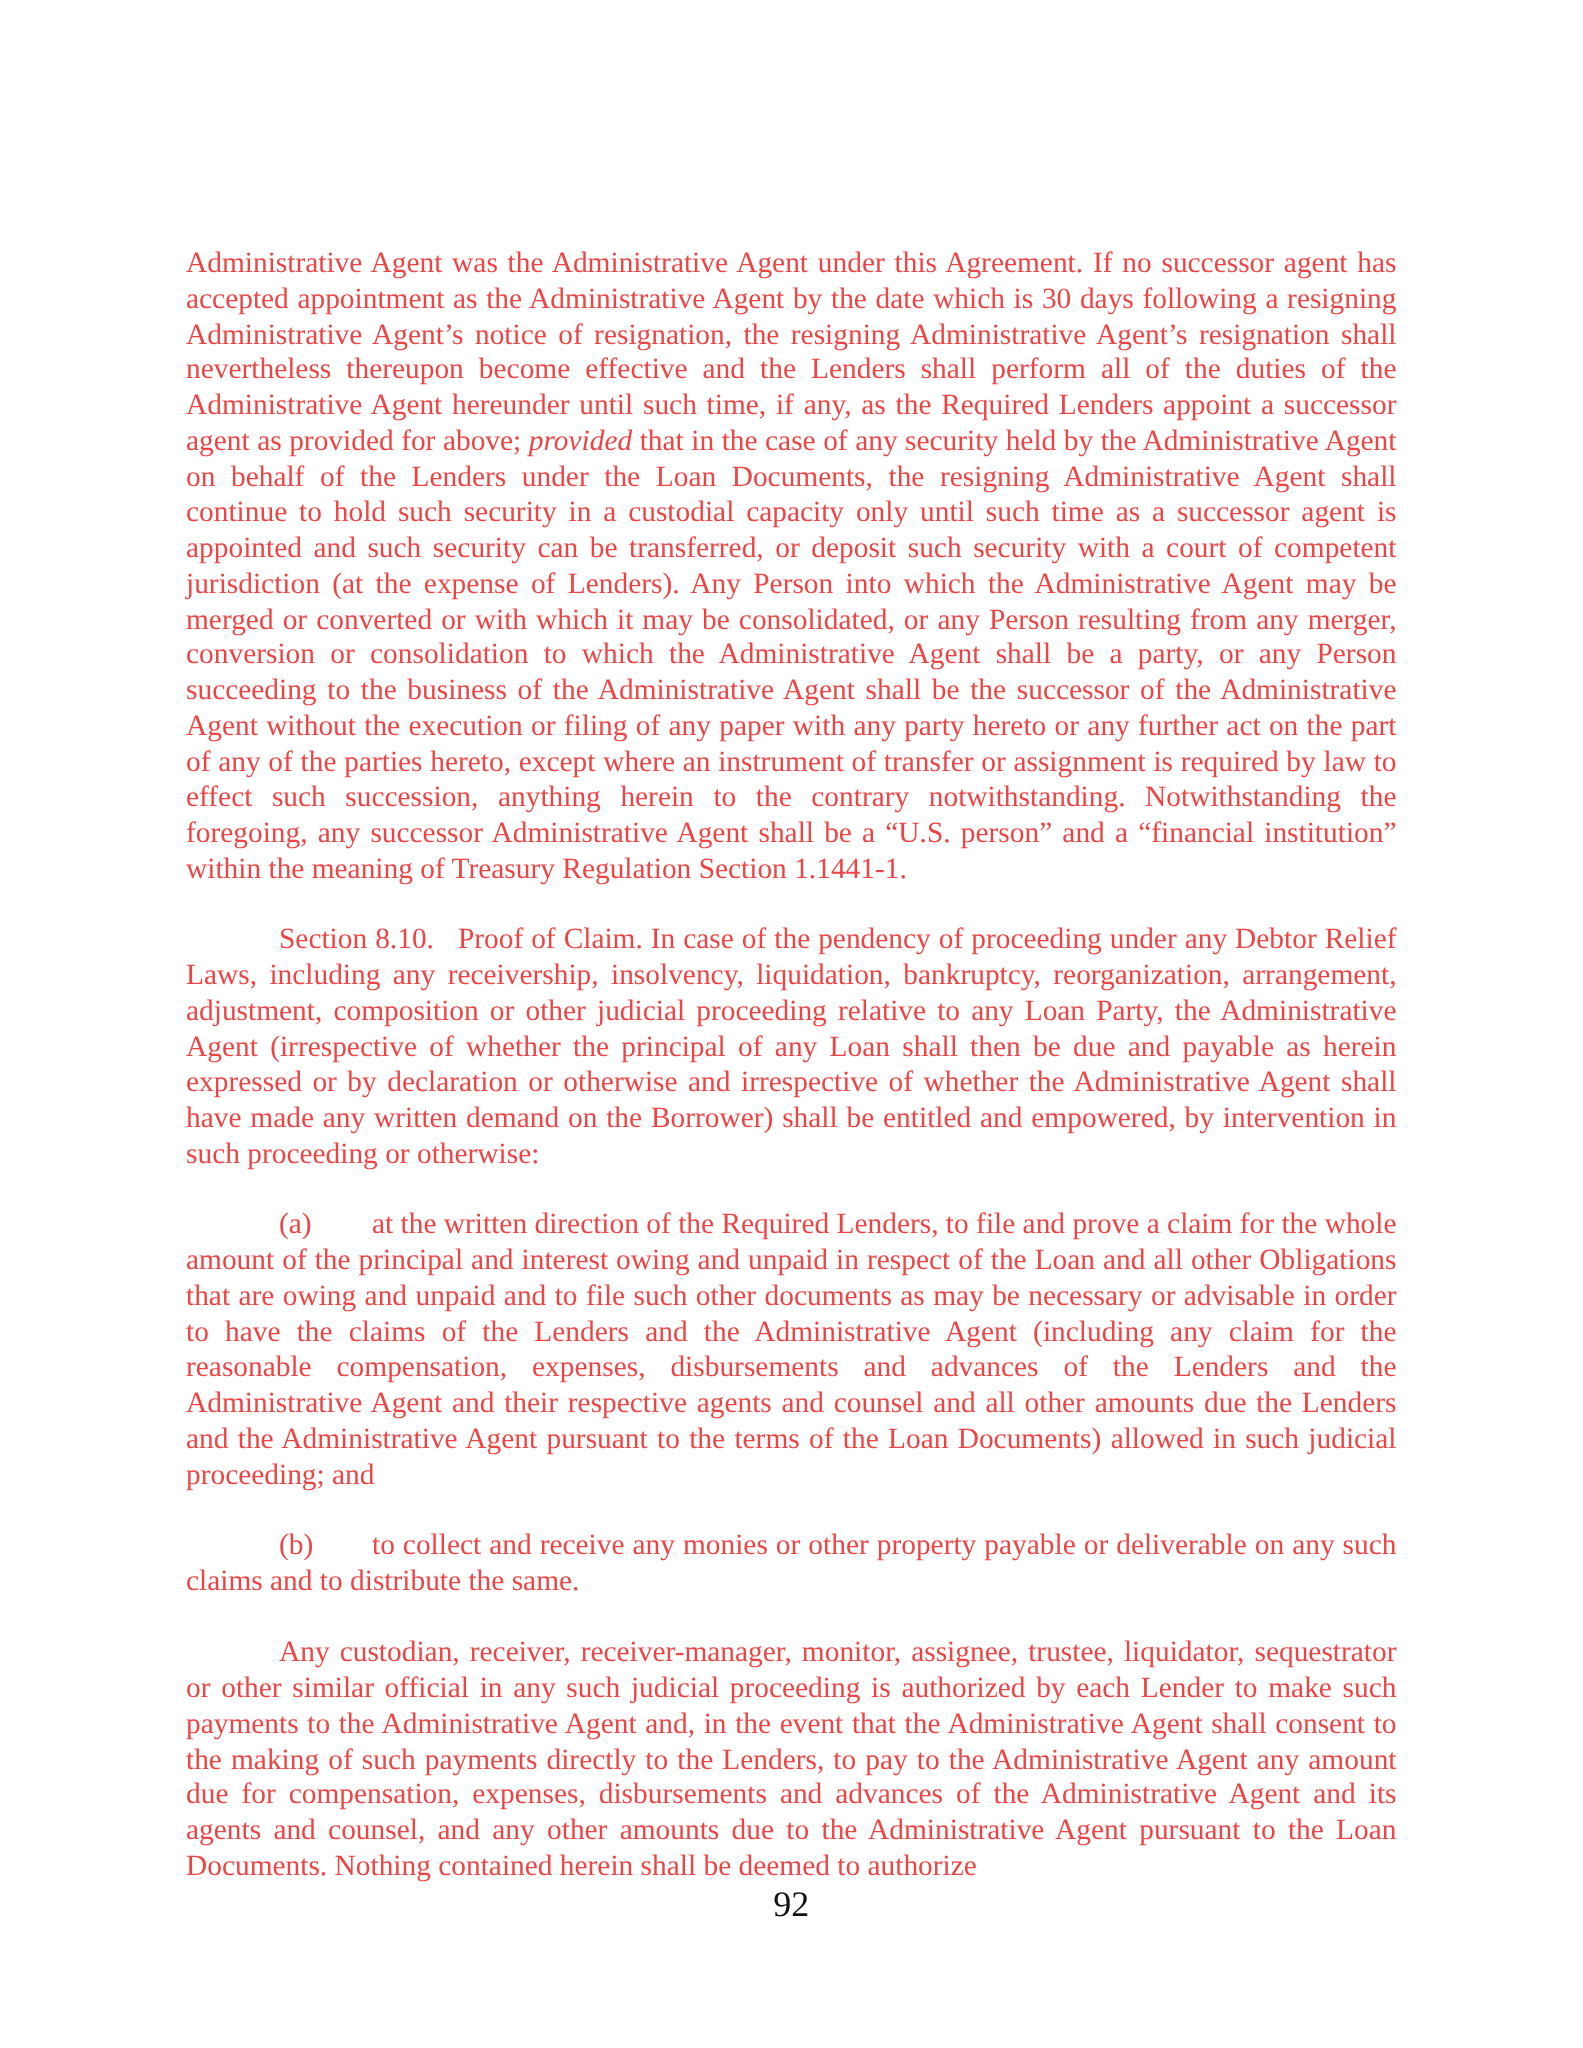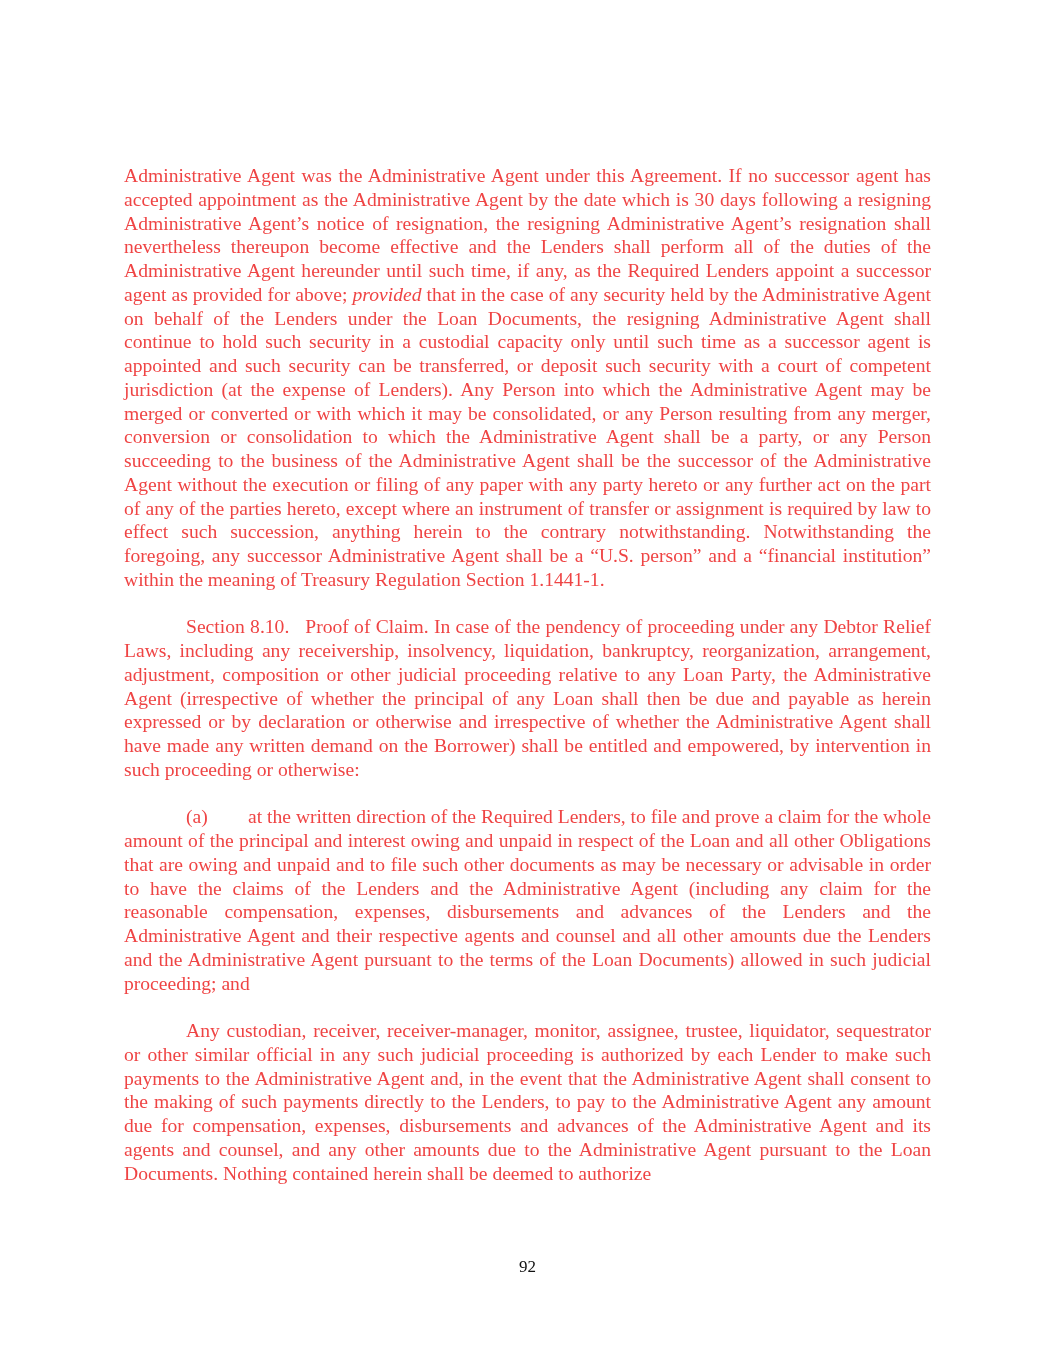--- a/index.html
+++ b/index.html
@@ -22,33 +22,34 @@
   .page p.indent { text-indent: 62px; }
   .label { display: inline-block; width: 62px; text-indent: 0; }
   .heading { font-weight: normal; }
   .em { font-style: italic; }
   .page-number {
     position: absolute;
     left: 0; right: 0;
     top: 1257px;
     text-align: center;
     font-family: "Liberation Serif", "DejaVu Serif", serif;
-    font-size: 17px;
+    font-size: 24px;
     color: #111111;
   }
 </style>
 </head>
 <body>
 
 <div class="page">
 
   <p><span>Administrative Agent was the Administrative Agent under this Agreement.  If no successor agent has accepted appointment as the Administrative Agent by the date which is 30 days following a resigning Administrative Agent’s notice of resignation, the resigning Administrative Agent’s resignation shall nevertheless thereupon become effective and the Lenders shall perform all of the duties of the Administrative Agent hereunder until such time, if any, as the Required Lenders appoint a successor agent as provided for above; </span><span class="em">provided</span><span> that in the case of any security held by the Administrative Agent on behalf of the Lenders under the Loan Documents, the resigning Administrative Agent shall continue to hold such security in a custodial capacity only until such time as a successor agent is appointed and such security can be transferred, or deposit such security with a court of competent jurisdiction (at the expense of Lenders).  Any Person into which the Administrative Agent may be merged or converted or with which it may be consolidated, or any Person resulting from any merger, conversion or consolidation to which the Administrative Agent shall be a party, or any Person succeeding to the business of the Administrative Agent shall be the successor of the Administrative Agent without the execution or filing of any paper with any party hereto or any further act on the part of any of the parties hereto, except where an instrument of transfer or assignment is required by law to effect such succession, anything herein to the contrary notwithstanding.  Notwithstanding the foregoing, any successor Administrative Agent shall be a “U.S. person” and a “financial institution” within the meaning of Treasury Regulation Section 1.1441-1.</span></p>
 
   <p class="indent"><span style="white-space:pre">Section 8.10.   </span><span class="heading">Proof of Claim</span><span>.  In case of the pendency of proceeding under any Debtor Relief Laws, including any receivership, insolvency, liquidation, bankruptcy, reorganization, arrangement, adjustment, composition or other judicial proceeding relative to any Loan Party, the Administrative Agent (irrespective of whether the principal of any Loan shall then be due and payable as herein expressed or by declaration or otherwise and irrespective of whether the Administrative Agent shall have made any written demand on the Borrower) shall be entitled and empowered, by intervention in such proceeding or otherwise:</span></p>
 
   <p class="indent"><span class="label">(a)</span><span>at the written direction of the Required Lenders, to file and prove a claim for the whole amount of the principal and interest owing and unpaid in respect of the Loan and all other Obligations that are owing and unpaid and to file such other documents as may be necessary or advisable in order to have the claims of the Lenders and the Administrative Agent (including any claim for the reasonable compensation, expenses, disbursements and advances of the Lenders and the Administrative Agent and their respective agents and counsel and all other amounts due the Lenders and the Administrative Agent pursuant to the terms of the Loan Documents) allowed in such judicial proceeding; and</span></p>
 
+  <p class="indent"><span class="label">(b)</span><span>to collect and receive any monies or other property payable or deliverable on any such claims and to distribute the same.</span></p>
 
   <p class="indent"><span>Any custodian, receiver, receiver-manager, monitor, assignee, trustee, liquidator, sequestrator or other similar official in any such judicial proceeding is authorized by each Lender to make such payments to the Administrative Agent and, in the event that the Administrative Agent shall consent to the making of such payments directly to the Lenders, to pay to the Administrative Agent any amount due for compensation, expenses, disbursements and advances of the Administrative Agent and its agents and counsel, and any other amounts due to the Administrative Agent pursuant to the Loan Documents.  Nothing contained herein shall be deemed to authorize</span></p>
 
 </div>
 
 <div class="page-number">92</div>
 
 </body></html>

